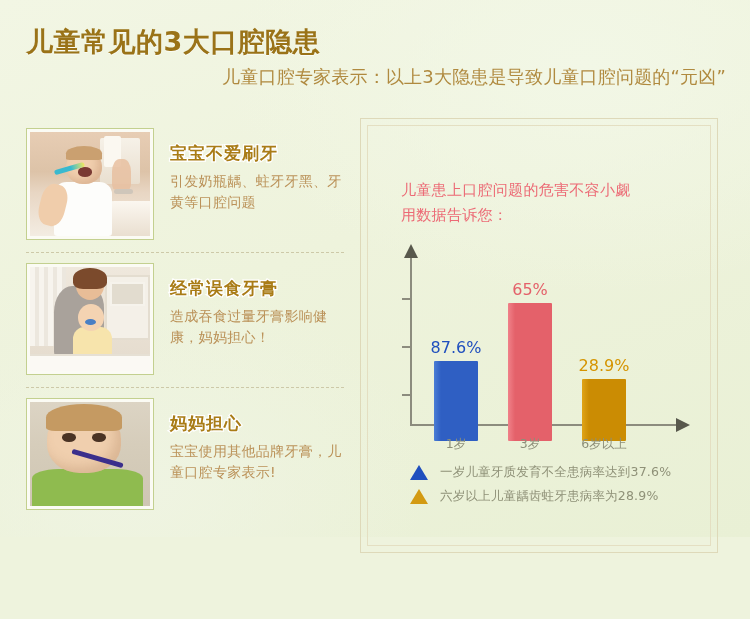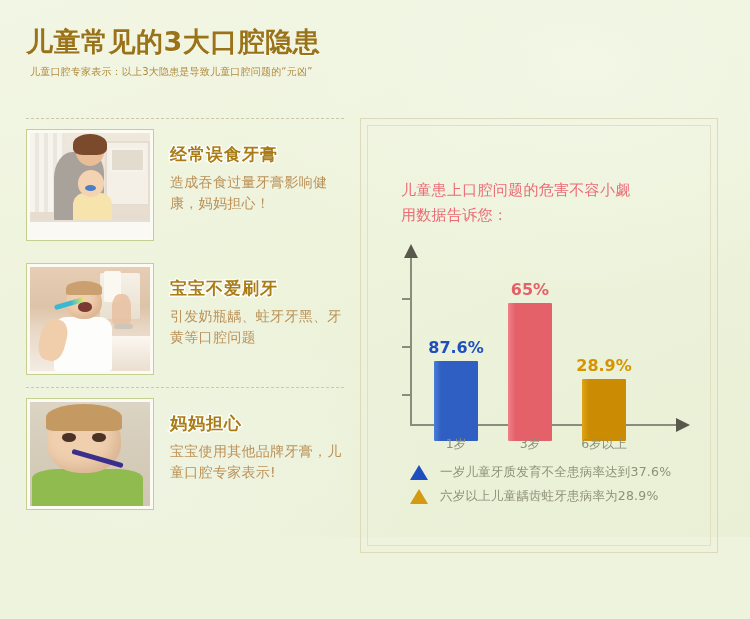--- a/index.html
+++ b/index.html
@@ -35,24 +35,25 @@
     font-size: 27px;
     font-weight: bold;
     color: #9a7318;
     letter-spacing: 0.5px;
     line-height: 1.15;
     margin: 0;
     text-shadow: 0 1px 0 rgba(255,255,255,0.65);
   }
   .sub-title {
     margin: 8px 0 0 4px;
-    font-size: 10px;
+    font-size: 18px;
     color: #b08a3f;
     letter-spacing: 0.2px;
     line-height: 1.3;
+    text-align: right;
   }
 
   
   .left-col {
     position: absolute;
     left: 26px;
     top: 118px;
     width: 318px;
   }
   .issue-block {
@@ -311,21 +312,21 @@
     position: absolute;
     bottom: 0; left: 0; right: 0;
     border-radius: 1px;
   }
   .bar-label {
     position: absolute;
     left: 50%;
     transform: translateX(-50%);
     white-space: nowrap;
     font-size: 16px;
-    font-weight: bold;
+    font-weight: normal;
     text-align: center;
   }
   .bar-1 .bar-rect { background: linear-gradient(to right, #4a7ed6 0%, #2f5fc3 16%, #2f5fc3 100%); }
   .bar-1 .bar-label { color: #1f4fbe; }
   .bar-2 .bar-rect { background: linear-gradient(to right, #f08189 0%, #e4616a 16%, #e4616a 100%); }
   .bar-2 .bar-label { color: #e4616a; }
   .bar-3 .bar-rect { background: linear-gradient(to right, #e0a417 0%, #cb8c03 16%, #cb8c03 100%); }
   .bar-3 .bar-label { color: #d59400; }
 
   .cat-label {
@@ -369,41 +370,20 @@
 <body>
 
 <div id="page">
 
   <div class="header">
     <h1 class="main-title">儿童常见的3大口腔隐患</h1>
     <p class="sub-title">儿童口腔专家表示：以上3大隐患是导致儿童口腔问题的“元凶”</p>
   </div>
 
   <div class="left-col">
-
-    <div class="issue-block divided">
-      <div class="photo-frame">
-        <div class="photo photo-2">
-          <div class="p2-curtain"></div>
-          <div class="p2-cabinet"></div>
-          <div class="p2-cab-pane"></div>
-          <div class="p2-mom-body"></div>
-          <div class="p2-mom-head"></div>
-          <div class="p2-mom-hair"></div>
-          <div class="p2-baby-body"></div>
-          <div class="p2-baby-head"></div>
-          <div class="p2-baby-mouth"></div>
-          <div class="p2-rail"></div>
-        </div>
-      </div>
-      <div class="issue-text">
-        <p class="issue-title">经常误食牙膏</p>
-        <p class="issue-desc">造成吞食过量牙膏影响健康，妈妈担心！</p>
-      </div>
-    </div>
 
     <div class="issue-block">
       <div class="photo-frame">
         <div class="photo photo-1">
           <div class="p1-mirror"></div>
           <div class="p1-towel"></div>
           <div class="p1-child-fig"></div>
           <div class="p1-sink"></div>
           <div class="p1-faucet"></div>
           <div class="p1-body"></div>
@@ -415,20 +395,41 @@
         </div>
       </div>
       <div class="issue-text">
         <p class="issue-title">宝宝不爱刷牙</p>
         <p class="issue-desc">引发奶瓶龋、蛀牙牙黑、牙黄等口腔问题</p>
       </div>
     </div>
 
     <div class="issue-block divided">
       <div class="photo-frame">
+        <div class="photo photo-2">
+          <div class="p2-curtain"></div>
+          <div class="p2-cabinet"></div>
+          <div class="p2-cab-pane"></div>
+          <div class="p2-mom-body"></div>
+          <div class="p2-mom-head"></div>
+          <div class="p2-mom-hair"></div>
+          <div class="p2-baby-body"></div>
+          <div class="p2-baby-head"></div>
+          <div class="p2-baby-mouth"></div>
+          <div class="p2-rail"></div>
+        </div>
+      </div>
+      <div class="issue-text">
+        <p class="issue-title">经常误食牙膏</p>
+        <p class="issue-desc">造成吞食过量牙膏影响健康，妈妈担心！</p>
+      </div>
+    </div>
+
+    <div class="issue-block divided">
+      <div class="photo-frame">
         <div class="photo photo-3">
           <div class="p3-body"></div>
           <div class="p3-head"></div>
           <div class="p3-hair"></div>
           <div class="p3-eye-l"></div>
           <div class="p3-eye-r"></div>
           <div class="p3-brush"></div>
         </div>
       </div>
       <div class="issue-text">

